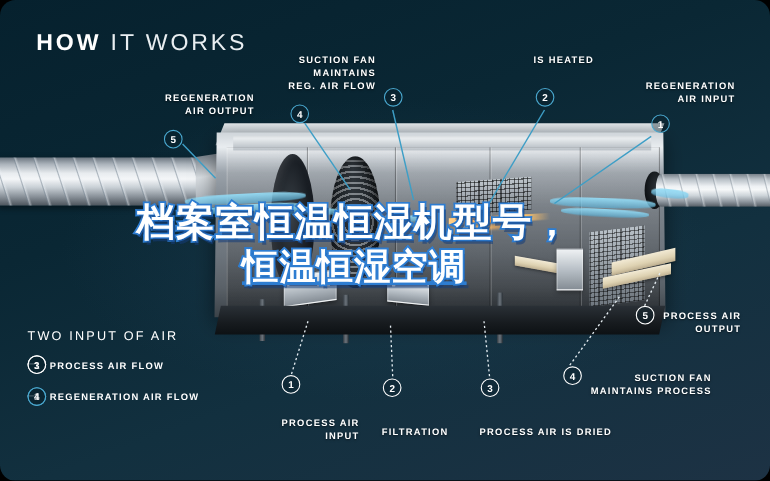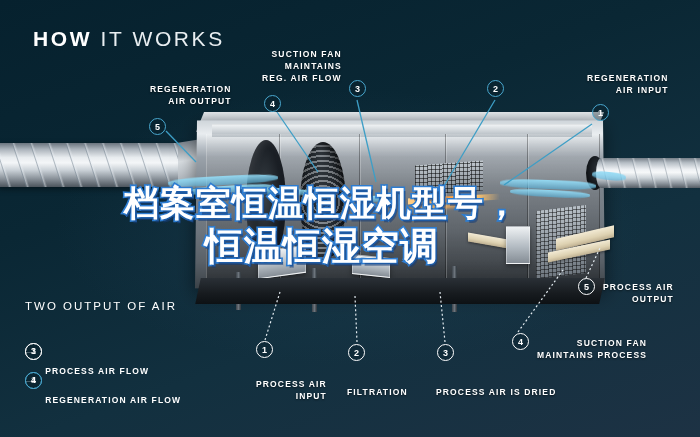--- a/index.html
+++ b/index.html
@@ -9,20 +9,21 @@
   }
   #stage {
     position: relative;
     width: 700px;
     height: 437px;
     overflow: hidden;
     font-family: "Liberation Sans", sans-serif;
     background:
       radial-gradient(ellipse 60% 45% at 50% 52%, rgba(30,62,82,0.55) 0%, rgba(13,40,55,0.0) 70%),
       linear-gradient(160deg, #06212e 0%, #0a2734 35%, #12303f 65%, #1d3244 100%);
+    border-radius: 14px;
     -webkit-font-smoothing: antialiased;
   }
 
   
   .machine-layer {
     position: absolute;
     inset: 0;
     pointer-events: none;
   }
 
@@ -298,21 +299,20 @@
     font-size: 11px;
     line-height: 1;
   }
   .legend-label {
     color: #ffffff;
     font-size: 8.5px;
     font-weight: 700;
     letter-spacing: 1.15px;
     margin-left: 8px;
     text-transform: uppercase;
-    margin-top: 40px;
   }
 
   
   .cn-overlay {
     position: absolute;
     left: 0; top: 183px;
     width: 644px;
     text-align: center;
     pointer-events: none;
   }
@@ -322,21 +322,21 @@
     font-size: 35px;
     letter-spacing: 1px;
     line-height: 1.18;
     color: #ffffff;
     -webkit-text-stroke: 3.2px #2e7dd1;
     paint-order: stroke fill;
     text-shadow:
       0 0 1px #2e7dd1,
       2px 3px 0 rgba(20,60,120,0.55);
   }
-  .cn-line.l2 { font-size: 38px; }
+  .cn-line.l2 { font-size: 33px; text-decoration: underline; }
 </style>
 </head>
 <body>
 
 <div id="stage">
 
   <div class="machine-layer">
     <div class="duct-left"></div>
     <div class="duct-left-cap"></div>
 
@@ -413,20 +413,21 @@
   <div class="callout" style="left:262px; top:48px;">
     <div>SUCTION FAN</div>
     <div>MAINTAINS</div>
     <div>REG. AIR FLOW</div>
   </div>
   <div class="num blue" style="left:264px; top:95px;">4</div>
 
   <div class="num blue" style="left:349px; top:80px;">3</div>
 
   <div class="callout" style="left:485px; top:48px;">
+    <div>IS HEATED</div>
   </div>
   <div class="num blue" style="left:487px; top:80px;">2</div>
 
   <div class="callout" style="left:587px; top:72px;">
     <div>REGENERATION</div>
     <div>AIR INPUT</div>
   </div>
   <div class="num blue" style="left:592px; top:104px;">1</div>
 
   <div class="num" style="left:256px; top:341px;">1</div>
@@ -450,21 +451,21 @@
     <div>SUCTION FAN</div>
     <div>MAINTAINS PROCESS</div>
   </div>
 
   <div class="num" style="left:578px; top:278px;">5</div>
   <div class="callout" style="left:603px; top:281px;">
     <div>PROCESS AIR</div>
     <div>OUTPUT</div>
   </div>
 
-  <div class="legend-title">TWO OUTPUT OF AIR</div>
+  <div class="legend-title">TWO INPUT OF AIR</div>
 
   <div class="legend-row lr1">
     <div class="num">1</div>
     <span class="legend-dash">–</span>
     <div class="num">3</div>
     <span class="legend-label">PROCESS AIR FLOW</span>
   </div>
 
   <div class="legend-row lr2">
     <div class="num blue">1</div>

